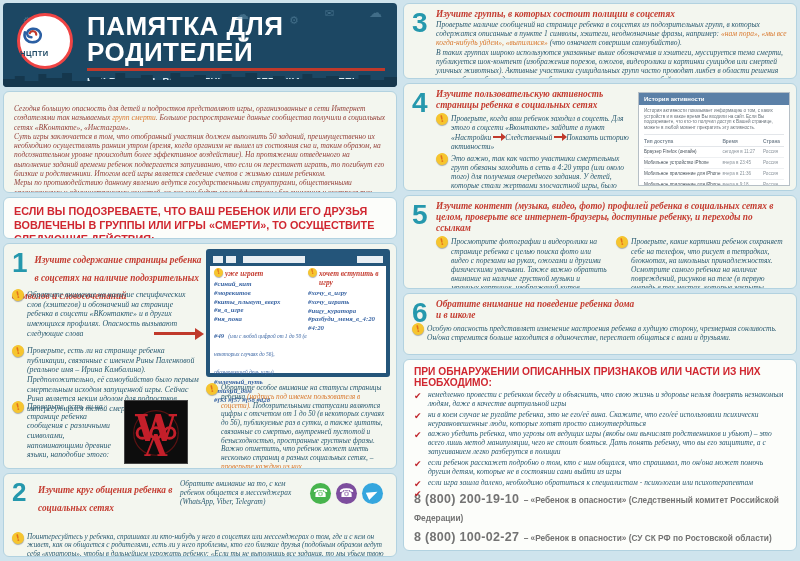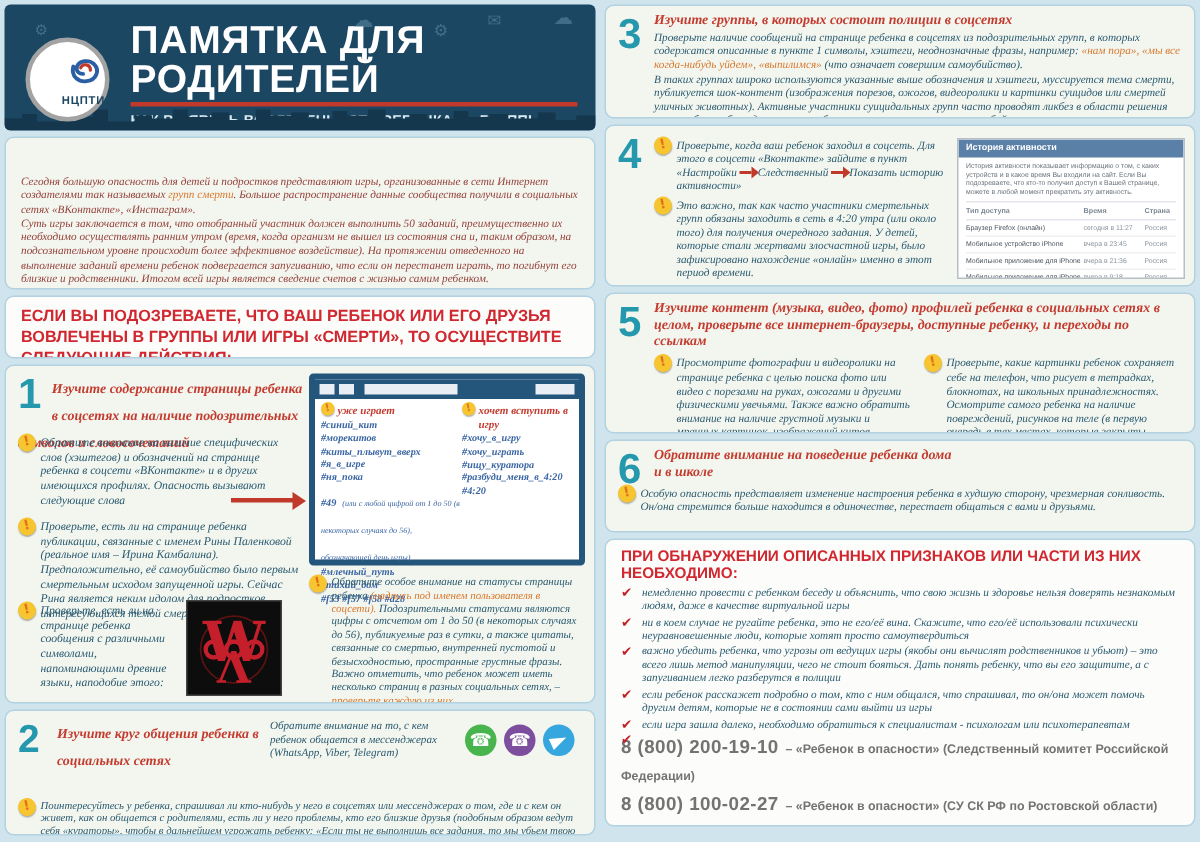--- a/index.html
+++ b/index.html
@@ -6,37 +6,37 @@
   html,body { width:800px; height:561px; }
   body { background:#cfe4ed; font-family:"Liberation Serif", serif; overflow:hidden; }
   .page { width:800px; height:561px; padding:3px 3px 0 3px; display:flex; gap:6px; }
   .col { width:394px; display:flex; flex-direction:column; }
   .card { background:#f3f6ef; border:1px solid #b2d2e0; border-radius:6px; margin-bottom:4px; overflow:hidden; position:relative; }
 
   
   .header { height:84px; background:#1c4763; border-radius:4px; position:relative; overflow:hidden; margin-bottom:4px; }
   .deco { position:absolute; color:#6f9cb5; opacity:.45; font-family:"DejaVu Sans",sans-serif; font-style:normal; }
   .skyline { position:absolute; bottom:0; left:0; width:100%; height:16px; }
-  .logo { position:absolute; left:14px; top:22px; width:56px; height:56px; background:#fff; border:3px solid #a3a3a3; border-radius:50%; text-align:right; padding-top:5px; }
+  .logo { position:absolute; left:14px; top:10px; width:56px; height:56px; background:#fff; border:3px solid #ef4444; border-radius:50%; text-align:left; padding-top:5px; }
   .logo-text { font-family:"Liberation Sans",sans-serif; font-weight:bold; font-size:7.5px; color:#1c4763; letter-spacing:.5px; margin-top:-2px; }
   .htitle { margin:10px 0 0 84px; font-family:"Liberation Sans",sans-serif; font-weight:bold; font-size:26px; color:#fff; letter-spacing:.5px; line-height:1; }
   .hline { margin:3px 0 0 84px; width:298px; height:3px; background:#c0392b; }
   .hsub { margin:4px 0 0 84px; font-family:"Liberation Sans",sans-serif; font-weight:bold; font-size:9.5px; color:#dcebf3; letter-spacing:.2px; }
 
   
   .t { font-style:italic; color:#2a5a70; font-size:7.8px; line-height:1.24; display:block; }
   .hl { color:#d9782d; }
   .stitle { font-style:italic; font-weight:bold; color:#c43c30; font-size:9.3px; line-height:1.2; }
   .num { position:absolute; font-family:"Liberation Sans",sans-serif; font-weight:bold; color:#2598ad; font-size:28px; line-height:1; }
   .warn { position:relative; padding-left:15px; }
   .bang { position:absolute; left:0; top:-1px; width:12px; height:12px; background:#f6c52f; border-radius:50%; color:#e2711d; font-weight:bold; font-size:9px; text-align:center; line-height:12px; font-style:normal; font-family:"DejaVu Sans",sans-serif; transform:rotate(-12deg); box-shadow:0 1px 1px rgba(0,0,0,.3); }
   .bang-s { width:9px; height:9px; font-size:7px; line-height:9px; }
 
   
-  .intro { height:102px; padding:24px 10px; }
+  .intro { height:102px; padding:12px 10px; }
   .intro p { font-style:italic; color:#94413a; font-size:7.5px; line-height:1.24; }
 
   
   .alert { height:42px; background:#fcfdfa; padding:6px 10px; }
   .alert div { font-family:"Liberation Sans",sans-serif; font-weight:bold; color:#d02730; font-size:10.8px; line-height:1.3; }
 
   
   .s1 { height:226px; }
   .s1-head { position:absolute; left:8px; top:5px; width:190px; }
   .s1-head .num { position:static; float:left; margin-right:7px; }
@@ -256,20 +256,21 @@
     <div class="card cR c3">
       <span class="num">3</span>
       <div class="stitle">Изучите группы, в которых состоит полиции в соцсетях</div>
       <span class="t"><span>Проверьте наличие сообщений на странице ребенка в соцсетях из подозрительных групп, в которых содержатся описанные в пункте 1 символы, хэштеги, неоднозначные фразы, например: </span><span class="hl">«нам пора», «мы все когда-нибудь уйдем», «выпилимся»</span><span> (что означает совершим самоубийство).</span></span>
       <span class="t">В таких группах широко используются указанные выше обозначения и хэштеги, муссируется тема смерти, публикуется шок-контент (изображения порезов, ожогов, видеоролики и картинки суицидов или смертей уличных животных). Активные участники суицидальных групп часто проводят ликбез в области решения всех проблем, обсуждают, каким образом лучше всего покончить с собой.</span>
     </div>
 
     <div class="card cR c4">
       <span class="num">4</span>
       <div class="c4-left">
+        <div class="stitle">Изучите пользовательскую активность страницы ребенка в социальных сетях</div>
         <div class="warn">
           <span class="bang">!</span>
           <span class="t">
             <span>Проверьте, когда ваш ребенок заходил в соцсеть. Для этого в соцсети «Вконтакте» зайдите в пункт «Настройки</span><span class="mini-arrow"></span><span>Следственный</span><span class="mini-arrow"></span><span>Показать историю активности»</span>
           </span>
         </div>
         <div class="warn">
           <span class="bang">!</span>
           <span class="t">Это важно, так как часто участники смертельных групп обязаны заходить в сеть в 4:20 утра (или около того) для получения очередного задания. У детей, которые стали жертвами злосчастной игры, было зафиксировано нахождение «онлайн» именно в этот период времени.</span>
         </div>

